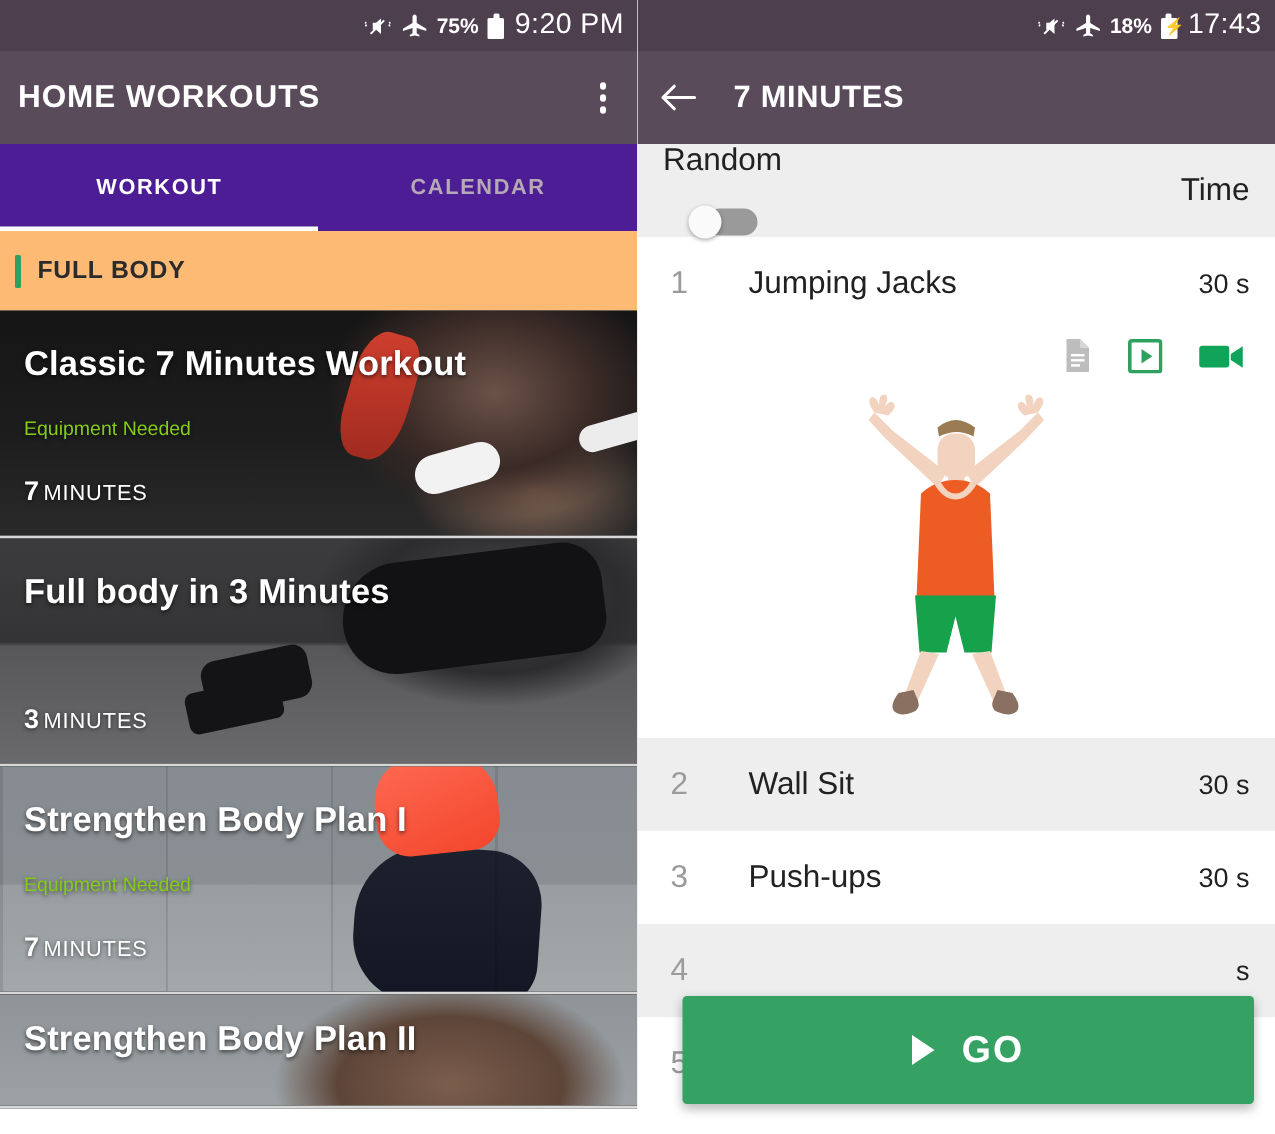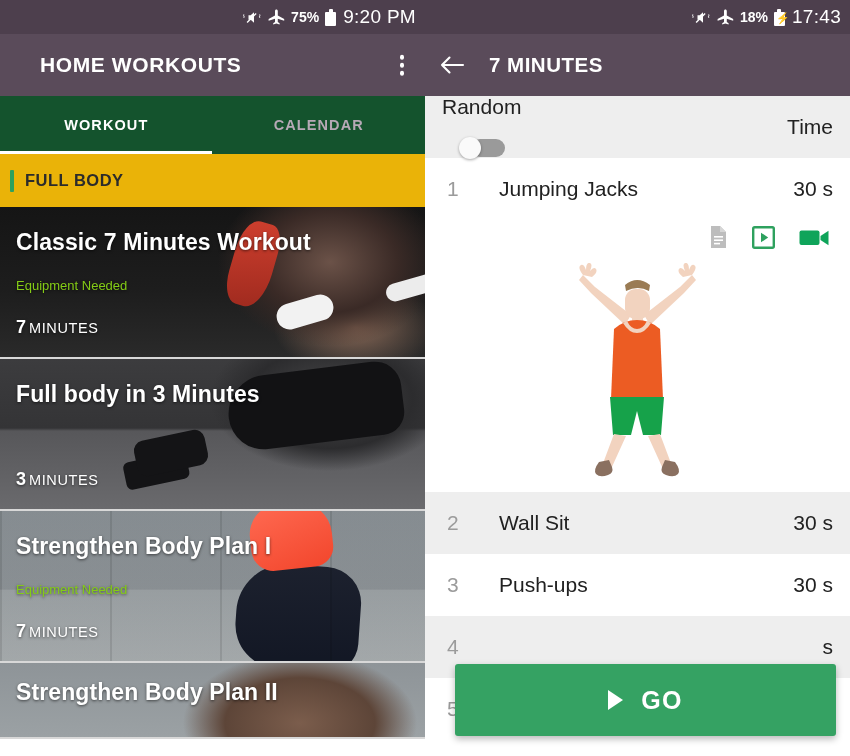--- a/index.html
+++ b/index.html
@@ -30,40 +30,40 @@
   .batt .cap  { position:absolute; left:3.5px; top:0; width:4px; height:3px; background:#fff; border-radius:1px 1px 0 0;}
   .batt .bolt { position:absolute; left:2.5px; top:4px; font-size:11px; line-height:11px; color:#4d3f4d; font-weight:900; }
 
   
   .appbar {
     background:#5a4b5a; height:62px; display:flex; align-items:center;
     padding:0 12px; color:#fff; position:relative;
   }
   .appbar.right { height:62px; }
   .app-title {
-    font-size:21px; font-weight:700; letter-spacing:.6px; margin-left:28px;
+    font-size:21px; font-weight:700; letter-spacing:.6px; margin-left:0;
   }
   .app-title.r { font-size:20.5px; font-weight:700; letter-spacing:.5px; margin-left:22px; }
   .dots { position:absolute; right:21px; top:50%; transform:translateY(-50%);
           display:flex; flex-direction:column; gap:3.5px; cursor:pointer; }
   .dots i { display:block; width:4.5px; height:4.5px; border-radius:50%; background:#fff; }
   .backarrow { width:30px; height:30px; display:flex; align-items:center; justify-content:center; cursor:pointer; }
 
   
-  .tabs { background:#14532d; height:58px; display:flex; position:relative; }
+  .tabs { background:#4c1d95; height:58px; display:flex; position:relative; }
   .tab {
     flex:1; display:flex; align-items:center; justify-content:center;
     font-size:14.5px; font-weight:700; letter-spacing:1.1px; color:#b6a9b6; cursor:pointer;
   }
   .tab.active { color:#fff; }
   .tab-indicator { position:absolute; bottom:0; left:0; width:212px; height:3px; background:#fff; }
 
   
   .section-head {
-    height:53px; display:flex; align-items:center; background:#eab308; padding-left:10px;
+    height:53px; display:flex; align-items:center; background:#fdba74; padding-left:10px;
   }
   .section-bar { width:4px; height:22px; background:#2ea15e; border-radius:1px; }
   .section-label {
     font-size:16.5px; font-weight:700; letter-spacing:.5px; color:#2b2b2b; margin-left:11px;
   }
 
   
   .cards { position:relative; }
   .card {
     position:relative; height:152px; overflow:hidden;
@@ -131,21 +131,21 @@
   .switch .knob  { position:absolute; left:0; top:0; width:22px; height:22px; border-radius:50%;
                    background:#fafafa; box-shadow:0 1px 3px rgba(0,0,0,.35); }
 
   .ex-list { background:#fff; }
   .ex-row {
     display:flex; align-items:center; height:62px; padding:0 17px 0 22px; background:#fff;
   }
   .ex-row.alt { background:#eeeeee; }
   .ex-num { width:52px; font-size:21px; color:#9b9b9b; font-weight:400; }
   .ex-name { flex:1; font-size:21px; color:#212121; font-weight:400; }
-  .ex-time { font-size:21px; color:#212121; font-weight:400; }
+  .ex-time { font-size:18px; color:#212121; font-weight:400; }
 
   
   .ex-detail { background:#fff; padding-bottom:4px; }
   .ex-icons { display:flex; justify-content:flex-end; align-items:center; gap:24px; padding:5px 21px 0 0; }
   .icon-btn { cursor:pointer; display:flex; align-items:center; justify-content:center; }
   .figwrap { display:flex; justify-content:center; align-items:flex-start; padding:14px 0 10px; }
 
   
   .go-wrap { position:absolute; left:16px; right:0; bottom:20px; display:flex; justify-content:center; }
   .go-btn {

